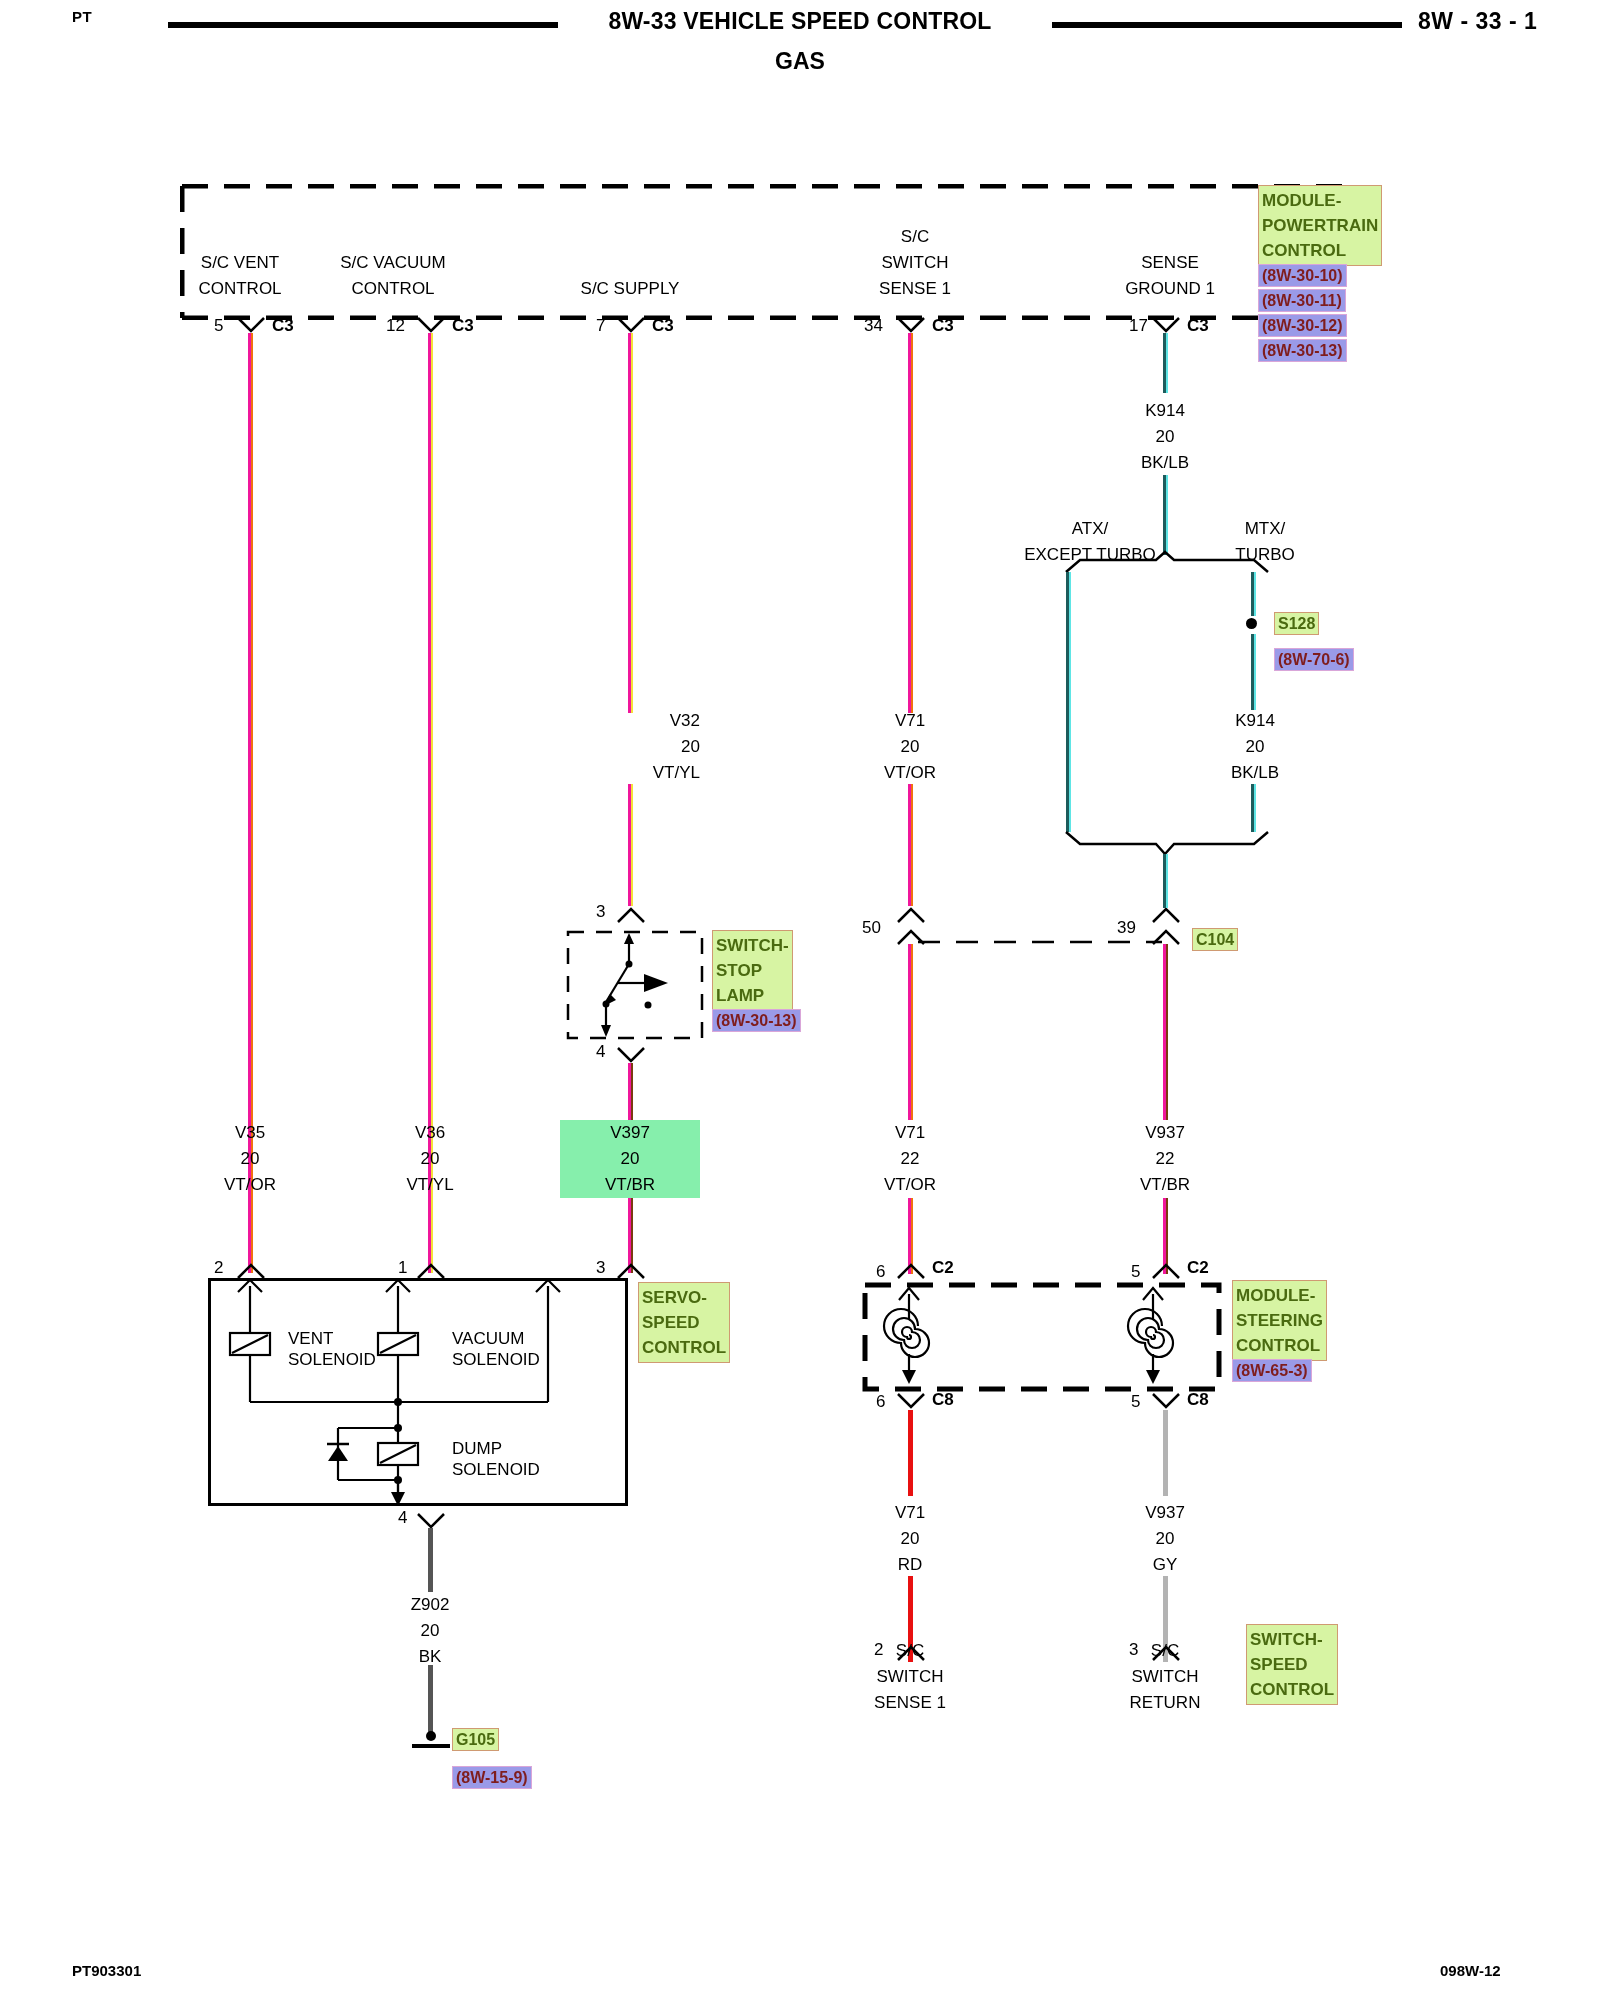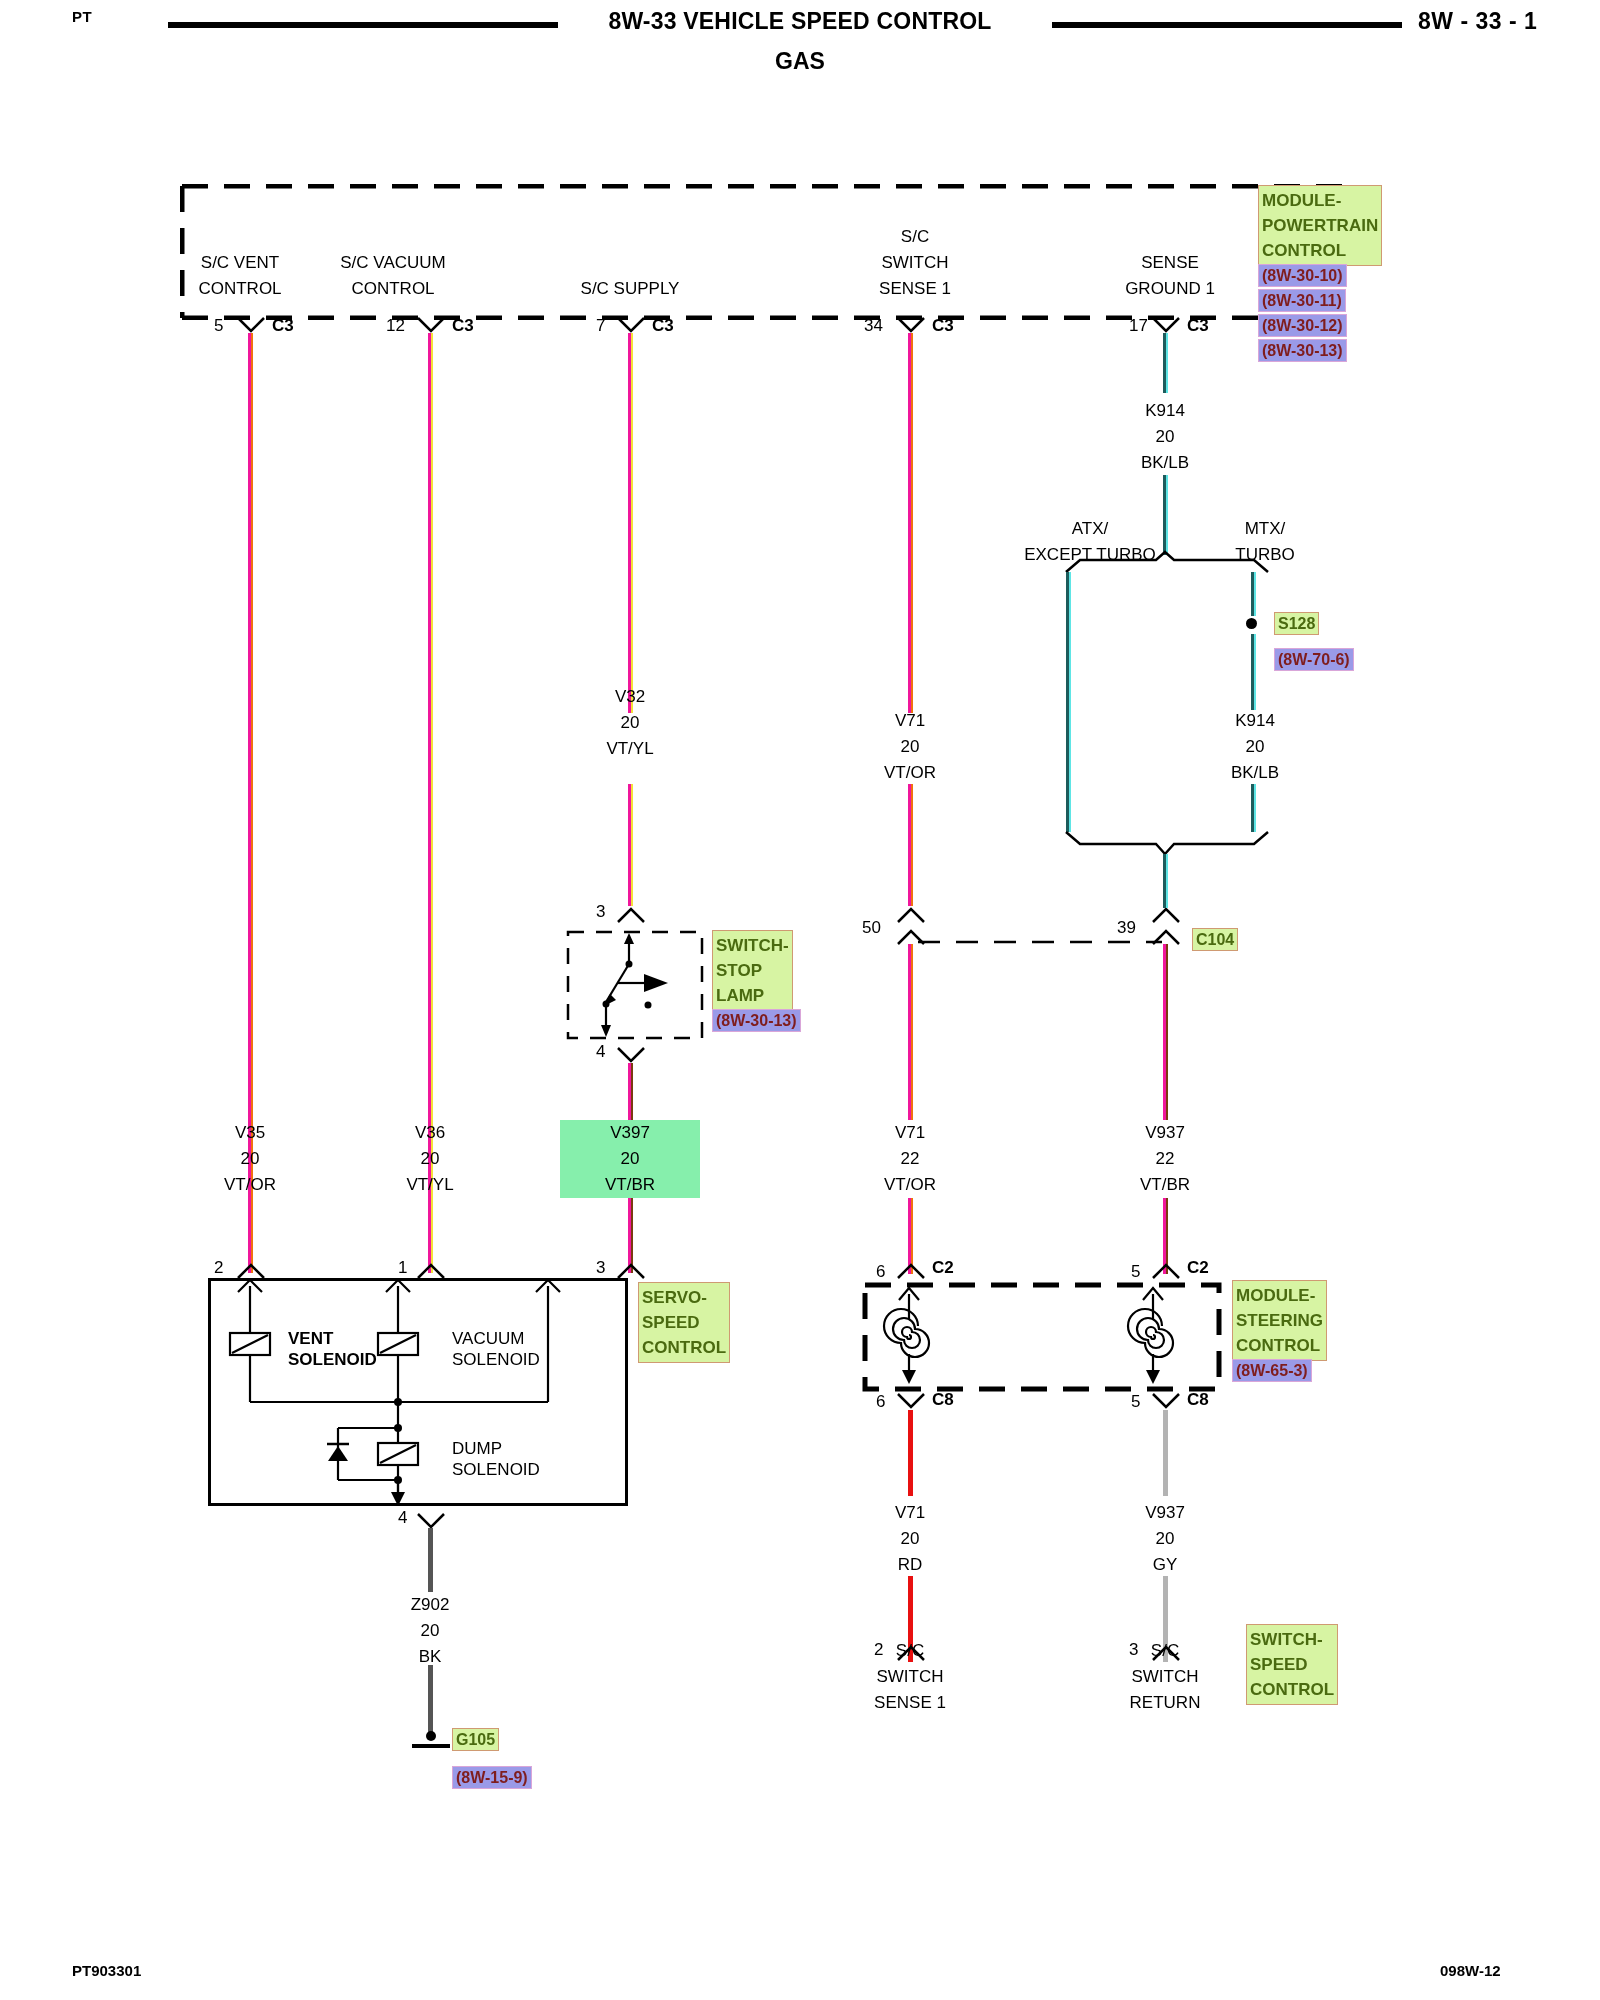--- a/index.html
+++ b/index.html
@@ -152,21 +152,21 @@
   <div>V36</div>
   <div>20</div>
   <div>VT/YL</div>
 </div>
 <svg class="chev" style="left:416px;top:1262px;width:30px;height:18px;" viewBox="0 0 30 18">
     <polyline points="2,16 15,3 28,16" fill="none" stroke="#000" stroke-width="2.5"></polyline>
   </svg>
 <div class="abs pin" style="left:398px;top:1258px;">1</div>
 
 <div class="wire w-vtyl" style="left:628px;top:333px;height:380px;"></div>
-<div class="abs tc" style="left:560px;top:684px;width:140px;">
+<div class="abs tc" style="left:560px;top:708px;width:140px;text-align:right;">
   <div>V32</div>
   <div>20</div>
   <div>VT/YL</div>
 </div>
 <div class="wire w-vtyl" style="left:628px;top:784px;height:122px;"></div>
 
 <svg class="chev" style="left:616px;top:906px;width:30px;height:18px;" viewBox="0 0 30 18">
     <polyline points="2,16 15,3 28,16" fill="none" stroke="#000" stroke-width="2.5"></polyline>
   </svg>
 <div class="abs pin" style="left:596px;top:902px;">3</div>
@@ -339,21 +339,21 @@
 
   <line x1="190" y1="150" x2="130" y2="150" stroke="#000" stroke-width="2.2"></line>
   <line x1="130" y1="150" x2="130" y2="202" stroke="#000" stroke-width="2.2"></line>
   <line x1="130" y1="202" x2="190" y2="202" stroke="#000" stroke-width="2.2"></line>
   <polygon points="120,183 140,183 130,168" fill="#000"></polygon>
   <line x1="119" y1="166" x2="141" y2="166" stroke="#000" stroke-width="2.5"></line>
 
   <line x1="190" y1="202" x2="190" y2="222" stroke="#000" stroke-width="2.2"></line>
   <polygon points="190,228 183,214 197,214" fill="#000"></polygon>
 </svg>
-<div class="abs t" style="left:288px;top:1328px;font-weight:bold;">
+<div class="abs t" style="left:288px;top:1328px;">
   <div>VENT</div>
   <div>SOLENOID</div>
 </div>
 <div class="abs t" style="left:452px;top:1328px;">
   <div>VACUUM</div>
   <div>SOLENOID</div>
 </div>
 <div class="abs t" style="left:452px;top:1438px;">
   <div>DUMP</div>
   <div>SOLENOID</div>

